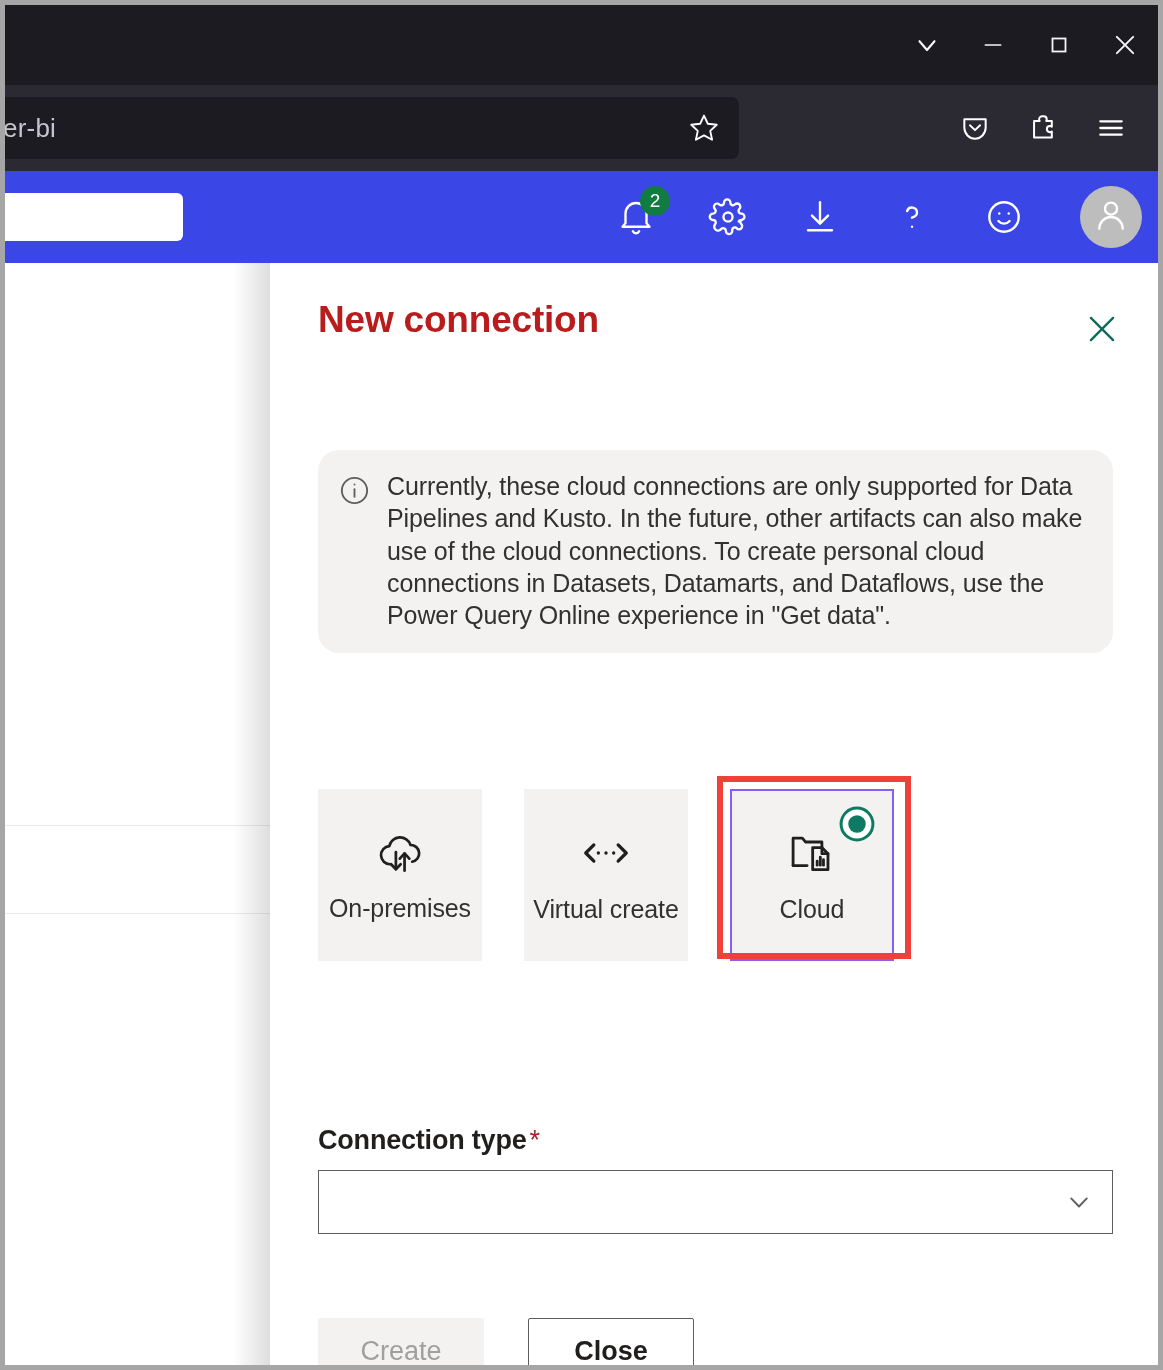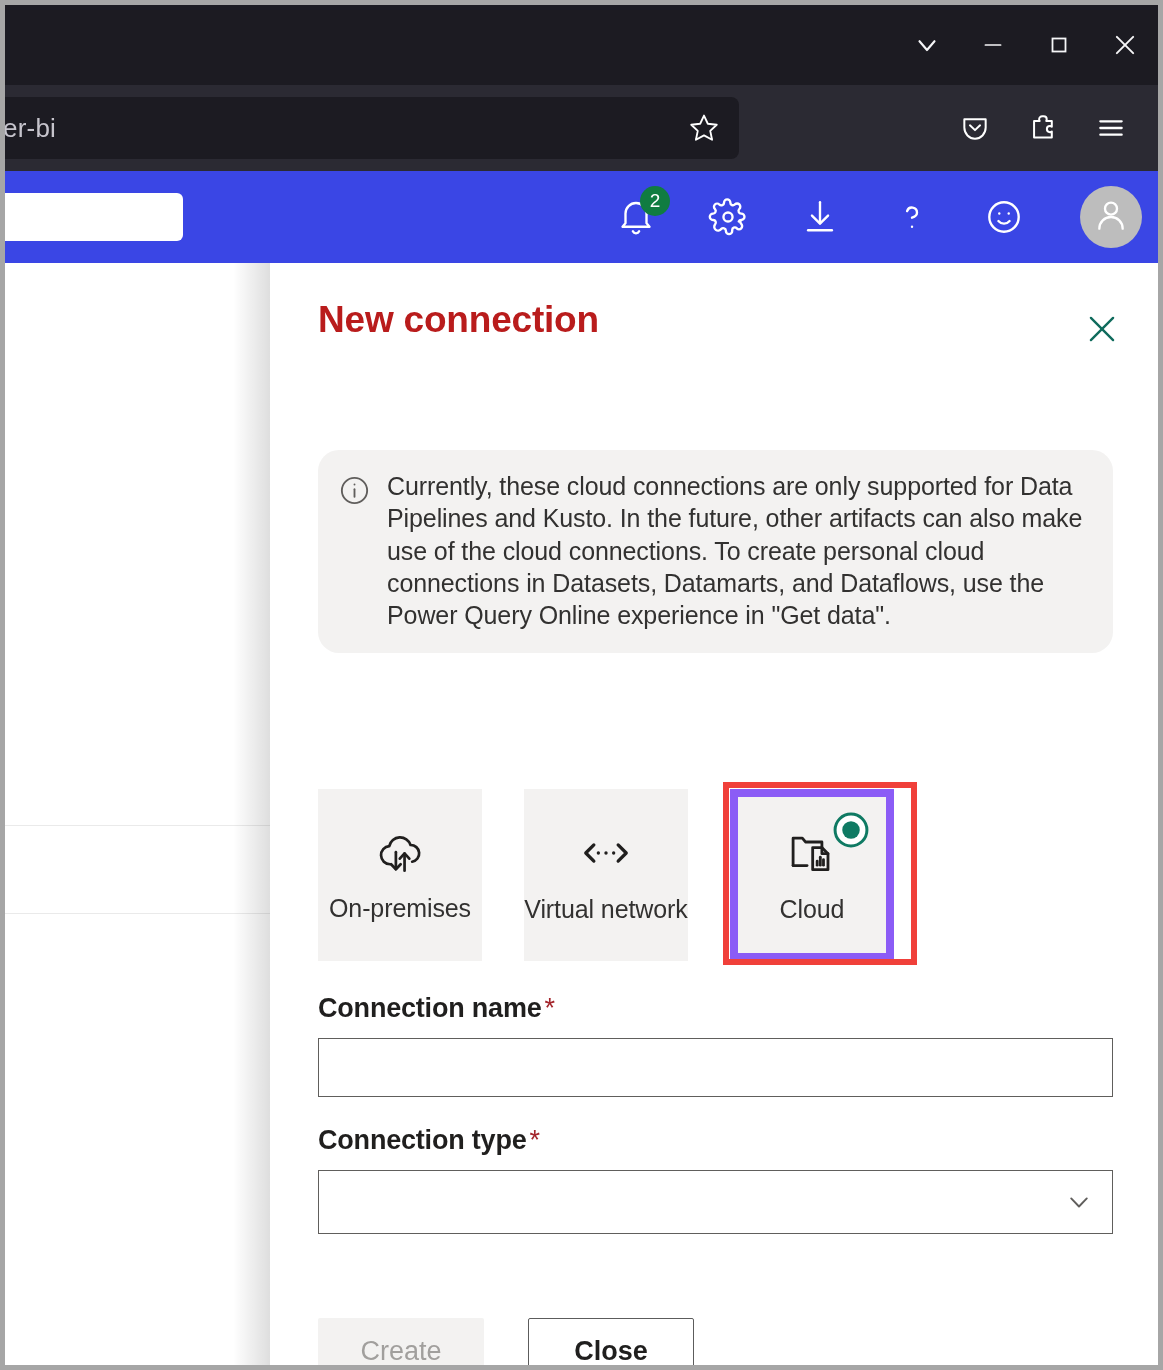--- a/index.html
+++ b/index.html
@@ -282,21 +282,21 @@
     height: 172px;
     background: #f3f2f1;
     display: flex;
     flex-direction: column;
     align-items: center;
     justify-content: center;
     cursor: pointer;
     box-sizing: border-box;
   }
   .card.selected {
-    border: 8px solid #8b5cf6;
+    border: 2px solid #8b5cf6;
   }
   .card-icon {
     line-height: 0;
     margin-bottom: 14px;
   }
   .card-label {
     font-size: 25px;
     color: #323130;
     text-align: center;
     line-height: 1.22;
@@ -603,21 +603,21 @@
         <div class="card">
           <span class="card-icon">
             <svg width="54" height="54" viewBox="0 0 24 24" fill="none" stroke="#201f1e" stroke-width="1.45" stroke-linecap="round" stroke-linejoin="round">
                 <polyline points="6.6,8.4 3,12 6.6,15.6"></polyline>
                 <polyline points="17.4,8.4 21,12 17.4,15.6"></polyline>
                 <circle cx="8.6" cy="12" r=".75" fill="#201f1e" stroke="none"></circle>
                 <circle cx="12" cy="12" r=".75" fill="#201f1e" stroke="none"></circle>
                 <circle cx="15.4" cy="12" r=".75" fill="#201f1e" stroke="none"></circle>
               </svg>
           </span>
-          <div class="card-label">Virtual network</div>
+          <div class="card-label">Virtual create</div>
         </div>
 
         <div class="card selected">
           <div class="annot-rect"></div>
           <span class="card-radio">
             <svg width="42" height="42" viewBox="0 0 24 24">
                 <circle cx="12" cy="12" r="9.1" fill="#ffffff" stroke="#0f7a63" stroke-width="1.7"></circle>
                 <circle cx="12" cy="12" r="5" fill="#0f7a63"></circle>
               </svg>
           </span>
@@ -630,26 +630,20 @@
                 <line x1="14.3" y1="17.4" x2="14.3" y2="15.6"></line>
                 <line x1="15.7" y1="17.4" x2="15.7" y2="13.9"></line>
                 <line x1="17.1" y1="17.4" x2="17.1" y2="15"></line>
               </svg>
           </span>
           <div class="card-label">Cloud</div>
         </div>
 
       </div>
 
-      <div class="field name-field">
-        <div class="field-label">
-          <span>Connection name</span><span class="req-star">*</span>
-        </div>
-        <input class="textbox" type="text" value="" style="">
-      </div>
 
       <div class="field type-field">
         <div class="field-label">
           <span>Connection type</span><span class="req-star">*</span>
         </div>
         <div class="combobox">
           <span class="combo-value"></span>
           <span class="combo-chevron">
             <svg width="34" height="34" viewBox="0 0 24 24" fill="none" stroke="#605e5c" stroke-width="1.35" stroke-linecap="round" stroke-linejoin="round">
                 <polyline points="6.5,9.5 12,15.2 17.5,9.5"></polyline>

